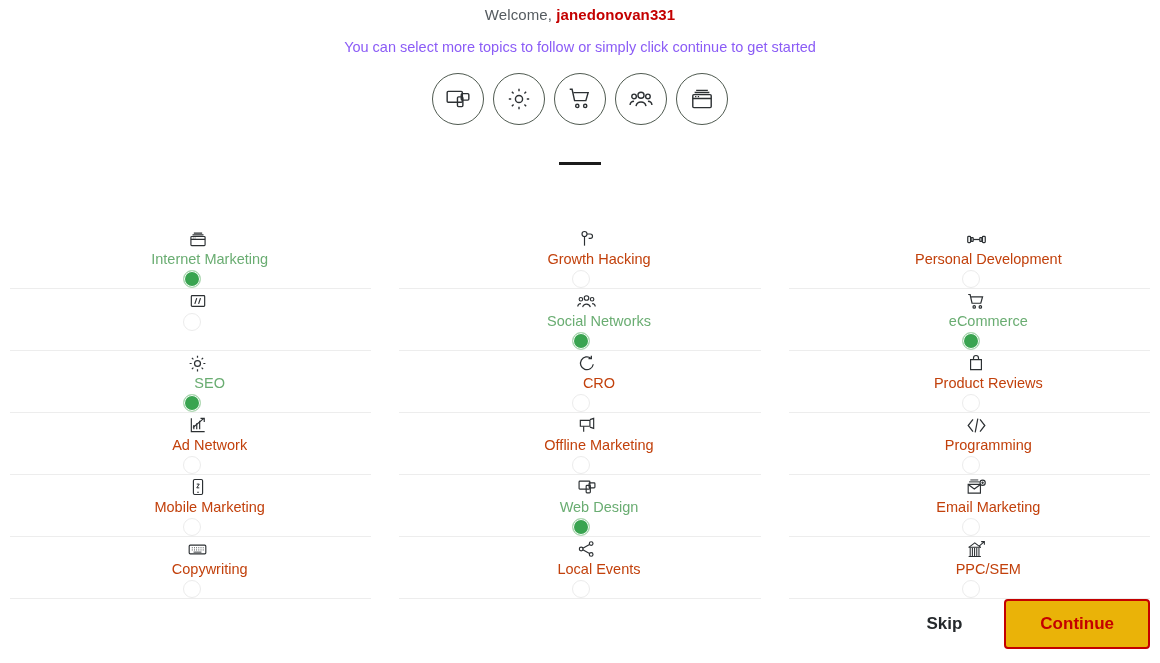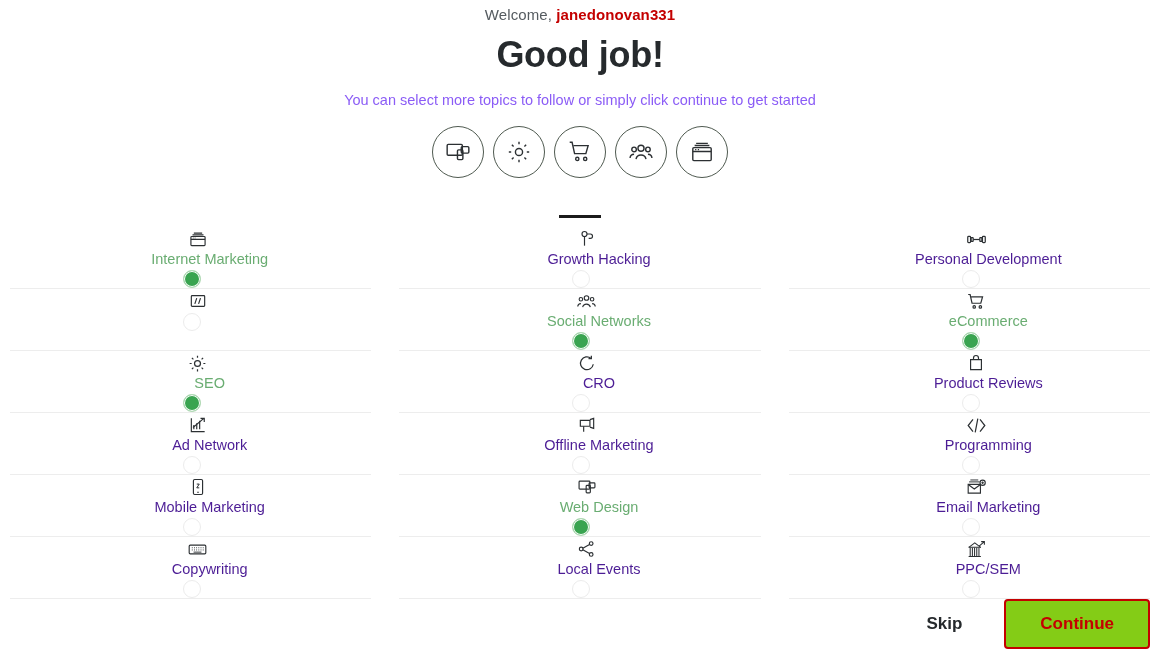--- a/index.html
+++ b/index.html
@@ -82,21 +82,21 @@
   }
   .topic-icon {
     width: 24px; height: 24px;
     flex: 0 0 24px;
     display: flex; align-items: center; justify-content: center;
     color: #2c3033;
   }
   .topic-label {
     flex: 1 1 auto;
     font-size: 14.5px;
-    color: #4c1d95;
+    color: #c2410c;
     padding-left: 24px;
     white-space: nowrap;
     overflow: hidden;
     text-overflow: ellipsis;
   }
   .topic-row.selected .topic-label { color: #6aad72; }
 
   .radio {
     flex: 0 0 18px;
     width: 18px; height: 18px;
@@ -134,38 +134,37 @@
     background: none;
     border: none;
     cursor: pointer;
     font-family: inherit;
     padding: 6px 4px;
   }
   .continue-btn {
     font-size: 17px;
     font-weight: bold;
     color: #c40000;
-    background: #84cc16;
+    background: #eab308;
     border: 2px solid #c40000;
     border-radius: 4px;
     padding: 13px 34px;
     cursor: pointer;
     font-family: inherit;
   }
 </style>
 </head>
 <body>
 
 <div class="page">
 
   <div class="header">
     <div class="welcome">
       <span>Welcome, </span><span class="uname">janedonovan331</span>
     </div>
-    <div class="bigtitle">Good job!</div>
     <div class="subtitle">You can select more topics to follow or simply click continue to get started</div>
   </div>
 
   <div class="circle-row">
     <div class="circle">
       <span>
         <svg width="26" height="26" viewBox="0 0 24 24" fill="none" stroke="#2c3033" stroke-width="1.3">
           <rect x="2" y="5" width="14" height="10" rx="1"></rect>
           <rect x="11.5" y="10" width="5" height="9" rx="1"></rect>
           <rect x="15" y="7" width="7" height="6" rx="1"></rect>

